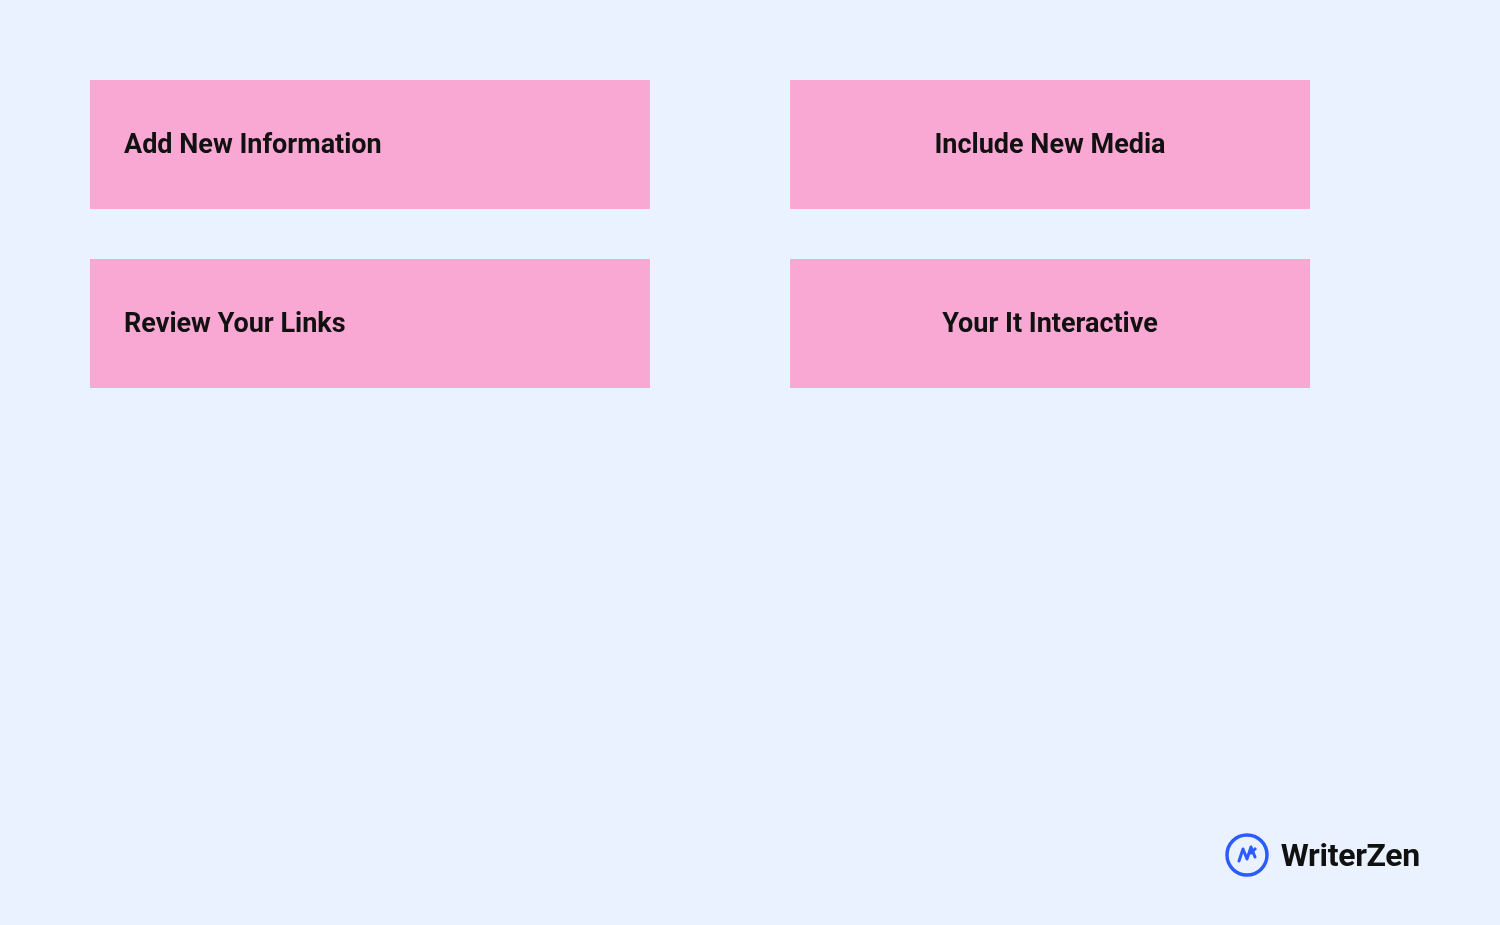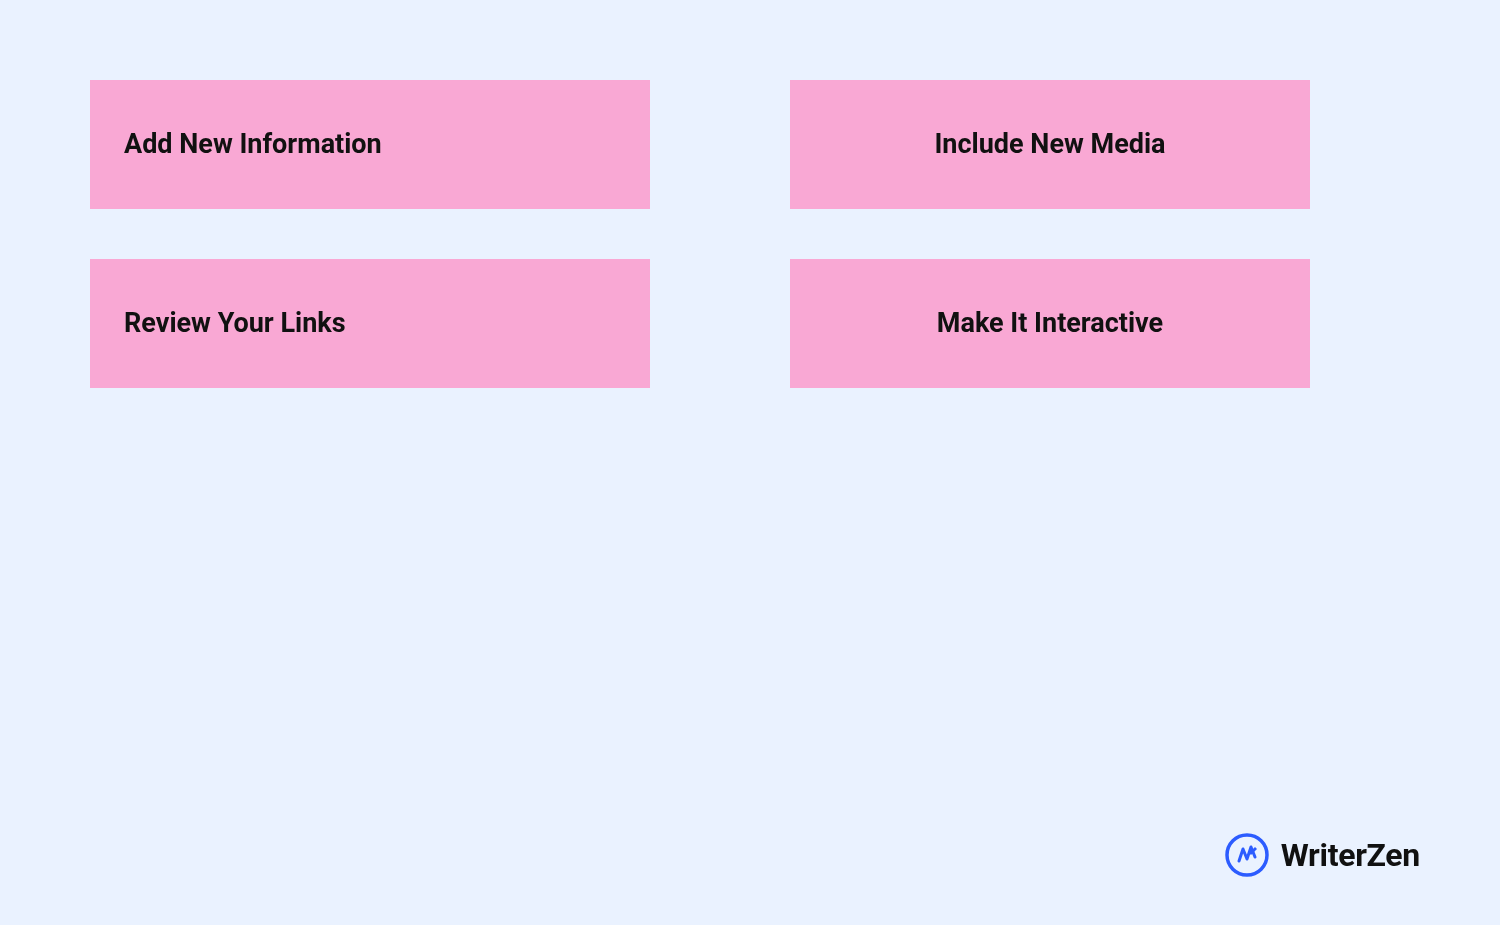--- a/index.html
+++ b/index.html
@@ -92,21 +92,21 @@
     <div class="card">
       <span>Review Your Links</span>
     </div>
   </div>
 
   <div class="column right">
     <div class="card right-card">
       <span>Include New Media</span>
     </div>
     <div class="card right-card">
-      <span>Make It Interactive</span>
+      <span>Your It Interactive</span>
     </div>
   </div>
 
 </div>
 
 <div class="logo">
   <span class="logo-icon">
     <svg width="44" height="44" viewBox="0 0 44 44">
       <circle cx="22" cy="22" r="20" fill="none" stroke="#2c5cff" stroke-width="3.5"></circle>
       <path d="M 14 28 L 18 16 L 22 26 L 26 14 L 30 24" fill="none" stroke="#2c5cff" stroke-width="3" stroke-linecap="round" stroke-linejoin="round"></path>

